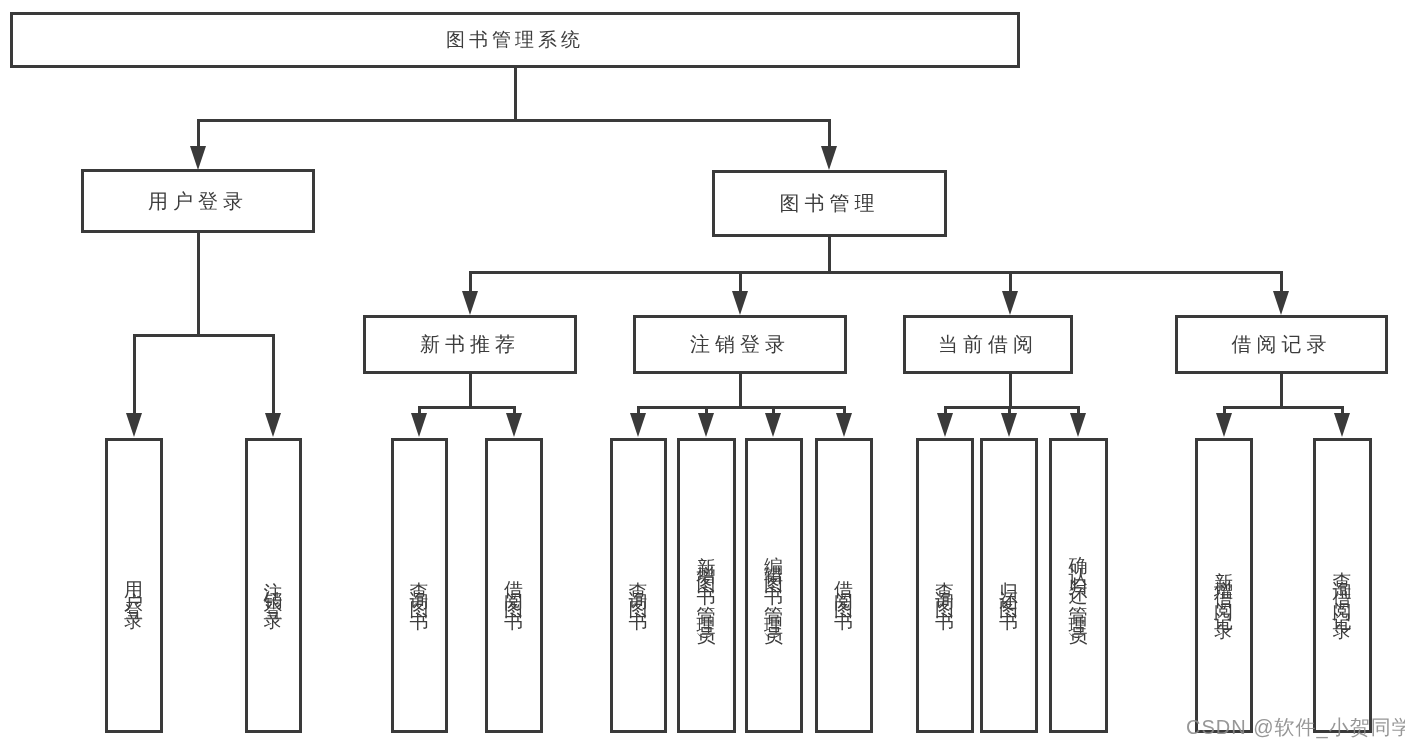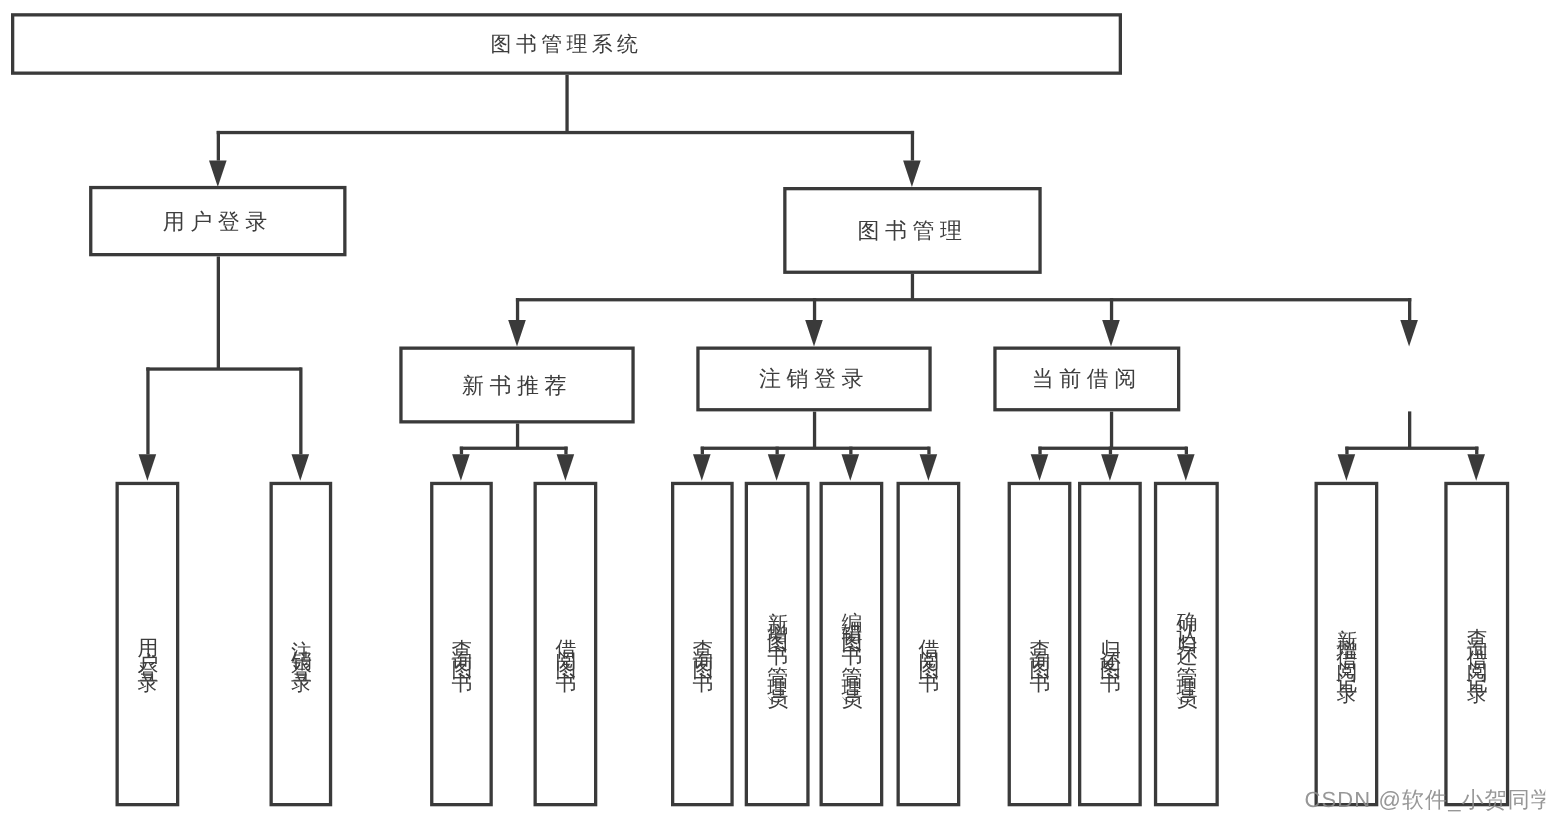--- a/index.html
+++ b/index.html
@@ -93,32 +93,35 @@
   <div class="arrow" style="left:1216px;top:413px"></div>
   <div class="arrow" style="left:1334px;top:413px"></div>
 
   <div class="box" style="left:10px;top:12px;width:1010px;height:56px">
     <span class="hl root">图书管理系统</span>
   </div>
 
   <div class="box" style="left:81px;top:169px;width:234px;height:64px">
     <span class="hl">用户登录</span>
   </div>
-  <div class="box" style="left:712px;top:170px;width:235px;height:79px">
+  <div class="box" style="left:712px;top:170px;width:235px;height:67px">
     <span class="hl">图书管理</span>
   </div>
 
-  <div class="box" style="left:363px;top:315px;width:214px;height:70px">
+  <div class="box" style="left:363px;top:315px;width:214px;height:59px">
     <span class="hl">新书推荐</span>
   </div>
   <div class="box" style="left:633px;top:315px;width:214px;height:59px">
     <span class="hl">注销登录</span>
   </div>
   <div class="box" style="left:903px;top:315px;width:170px;height:59px">
     <span class="hl">当前借阅</span>
+  </div>
+  <div class="box" style="left:1175px;top:315px;width:213px;height:59px">
+    <span class="hl">借阅记录</span>
   </div>
 
   <div class="box" style="left:105px;top:438px;width:58px;height:295px">
     <span class="vl">用户登录</span>
   </div>
   <div class="box" style="left:245px;top:438px;width:57px;height:295px">
     <span class="vl">注销登录</span>
   </div>
   <div class="box" style="left:391px;top:438px;width:57px;height:295px">
     <span class="vl">查询图书</span>

